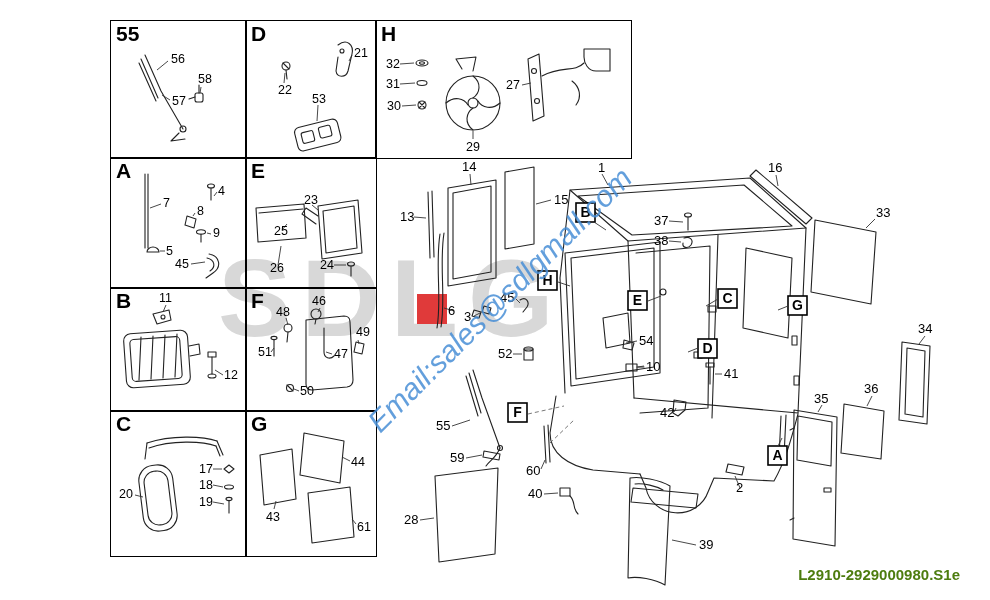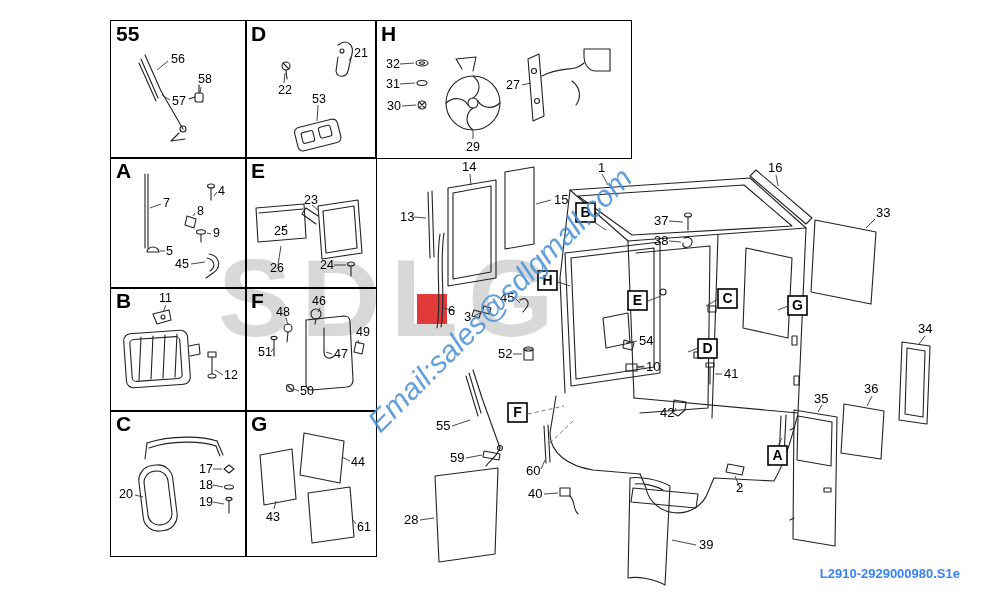--- a/index.html
+++ b/index.html
@@ -18,21 +18,21 @@
   .pbox svg{position:absolute;left:0;top:0;}
   
   svg .d{fill:none;stroke:#222;stroke-width:1.1;stroke-linejoin:round;stroke-linecap:round;}
   svg .lead{stroke:#333;stroke-width:0.9;fill:none;}
   svg .dash{stroke:#555;stroke-width:0.8;fill:none;stroke-dasharray:4 3;}
   svg .t{fill:#000;font:12.5px "Liberation Sans",sans-serif;}
   svg .tm{fill:#000;font:13px "Liberation Sans",sans-serif;}
   svg .refr{fill:#fff;stroke:#000;stroke-width:1.6;}
   svg .reft{fill:#000;font:bold 14px "Liberation Sans",sans-serif;text-anchor:middle;}
   .main-svg{position:absolute;left:378px;top:158px;z-index:5;}
-  .code{position:absolute;right:30px;top:566px;font-weight:bold;font-size:13px;color:#3b82f6;z-index:20;}
+  .code{position:absolute;right:30px;top:566px;font-weight:bold;font-size:15px;color:#4d7c0f;z-index:20;}
 </style>
 </head>
 <body>
 
 <div class="canvas">
 
   <div class="wm-brand">SDLG</div>
   <div class="wm-red"></div>
 
   <div class="pbox" style="left:110px;top:20px;width:135px;height:137px;">

